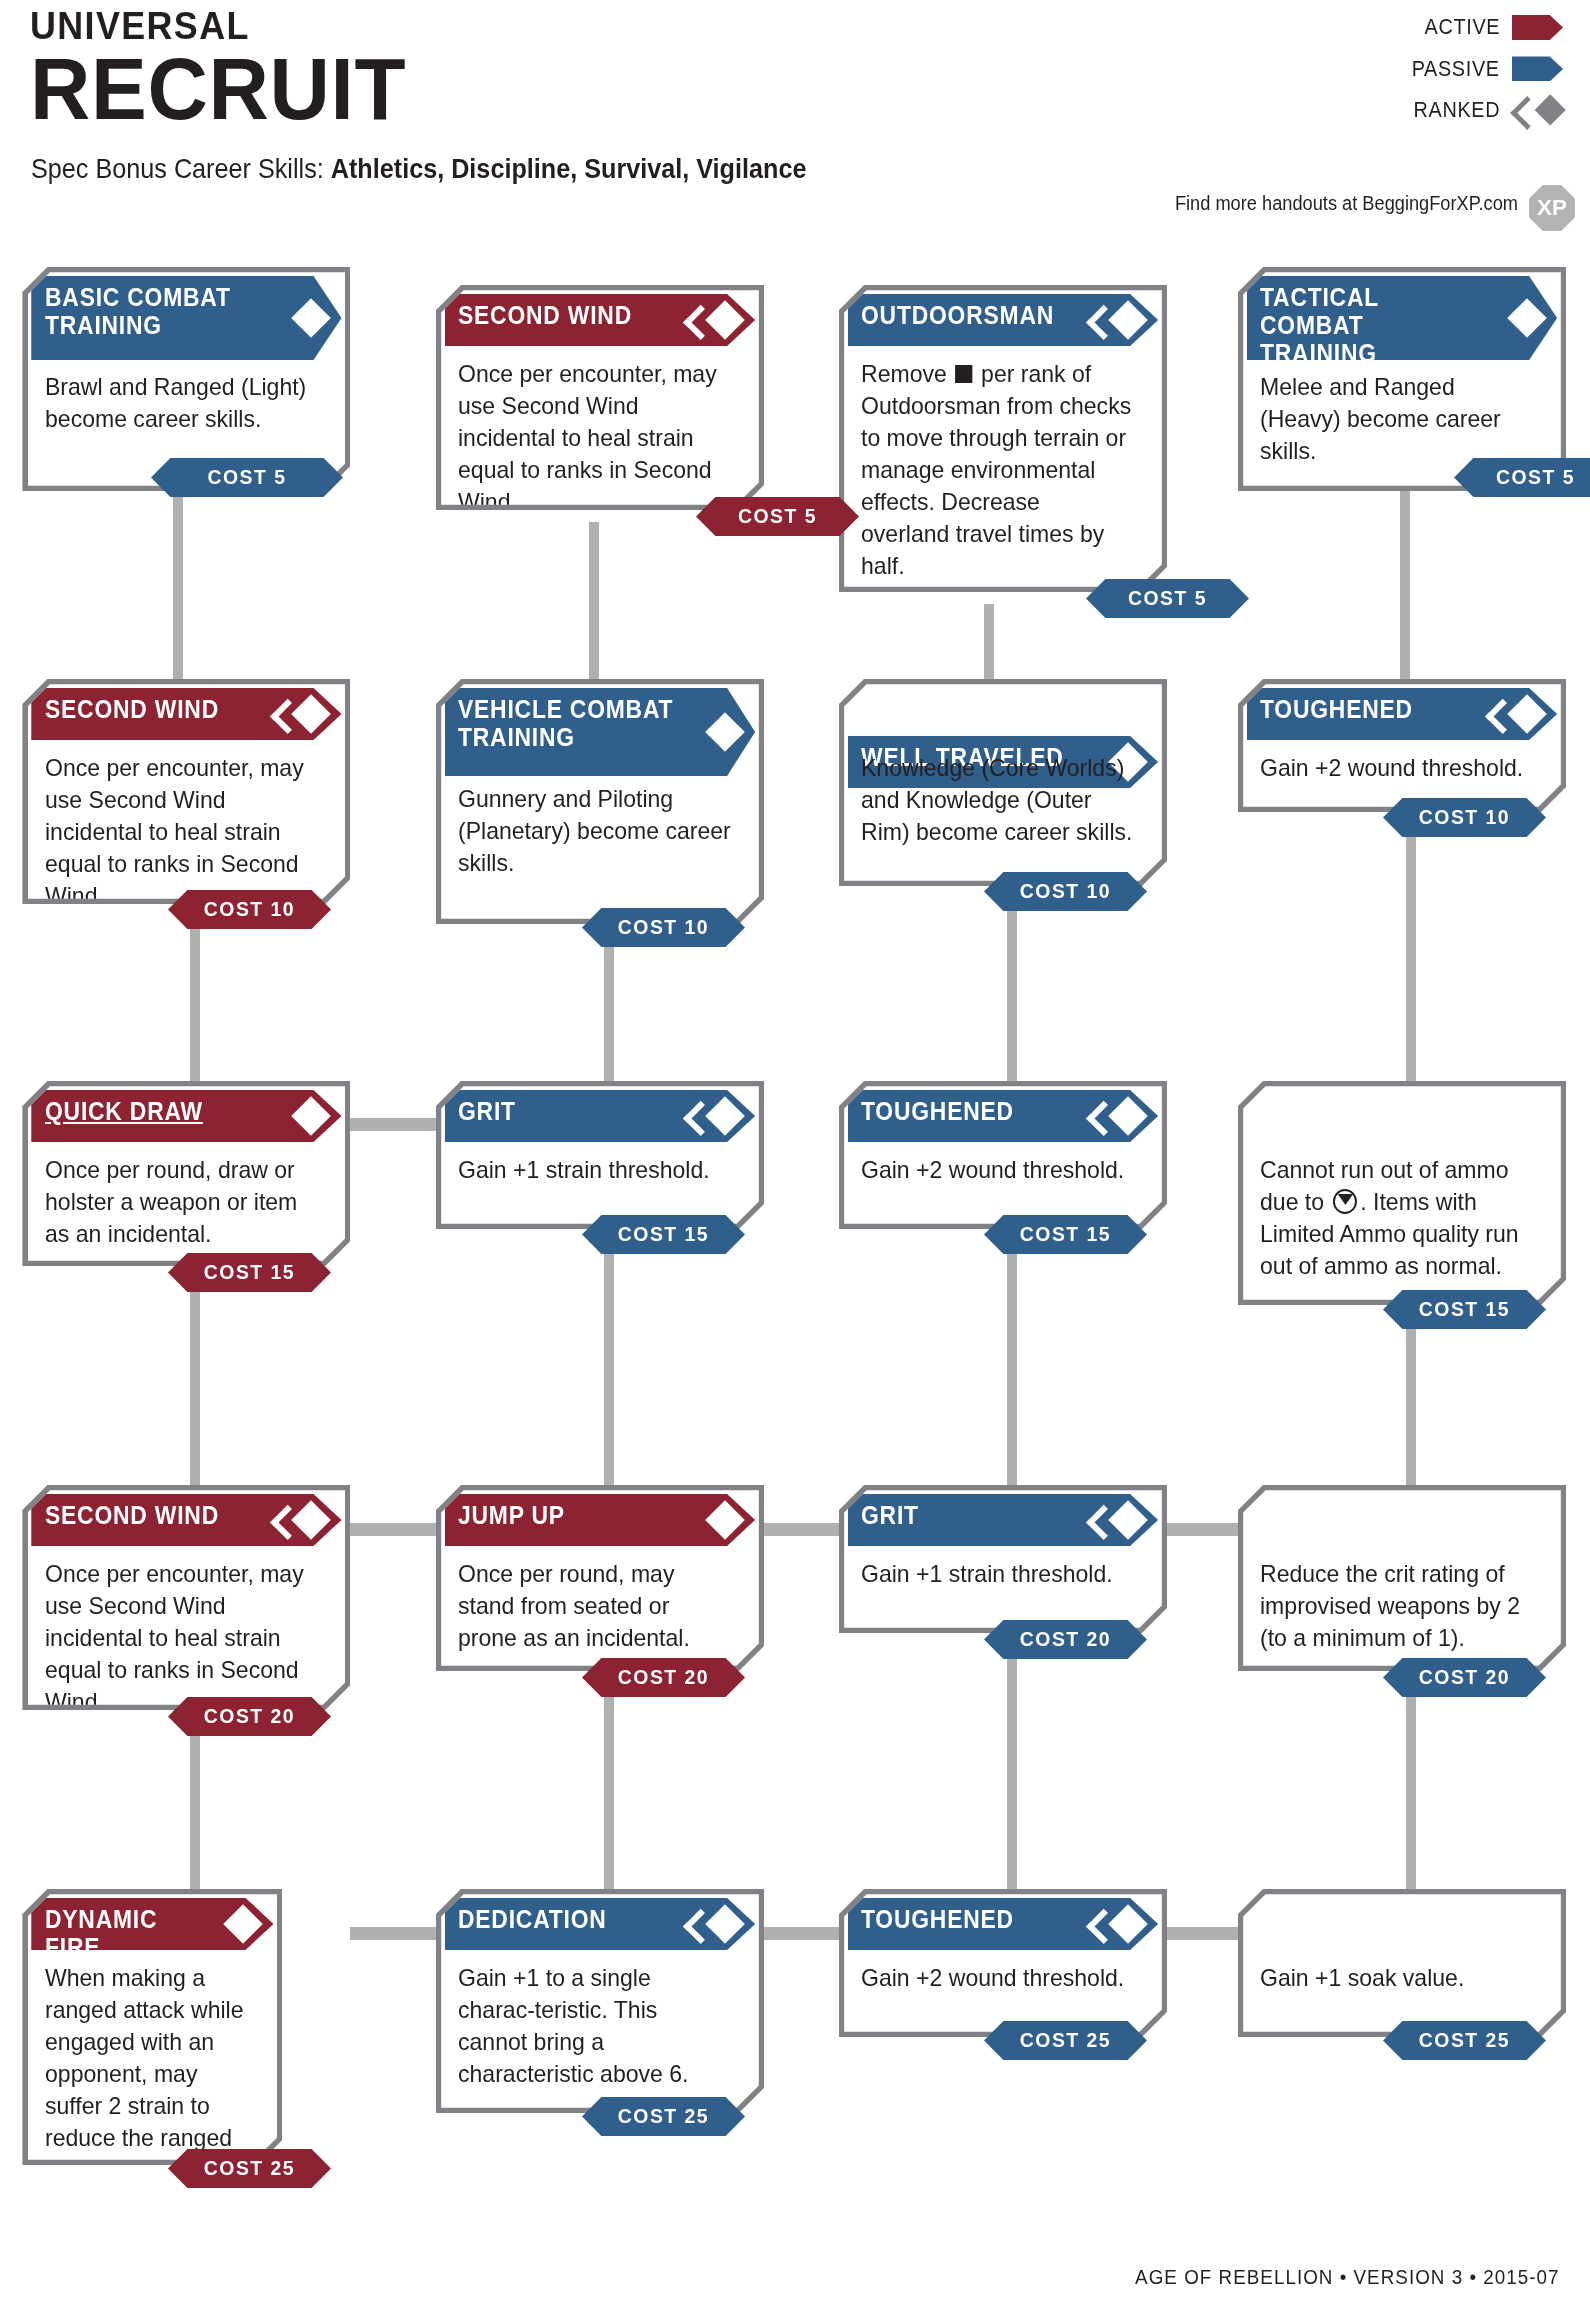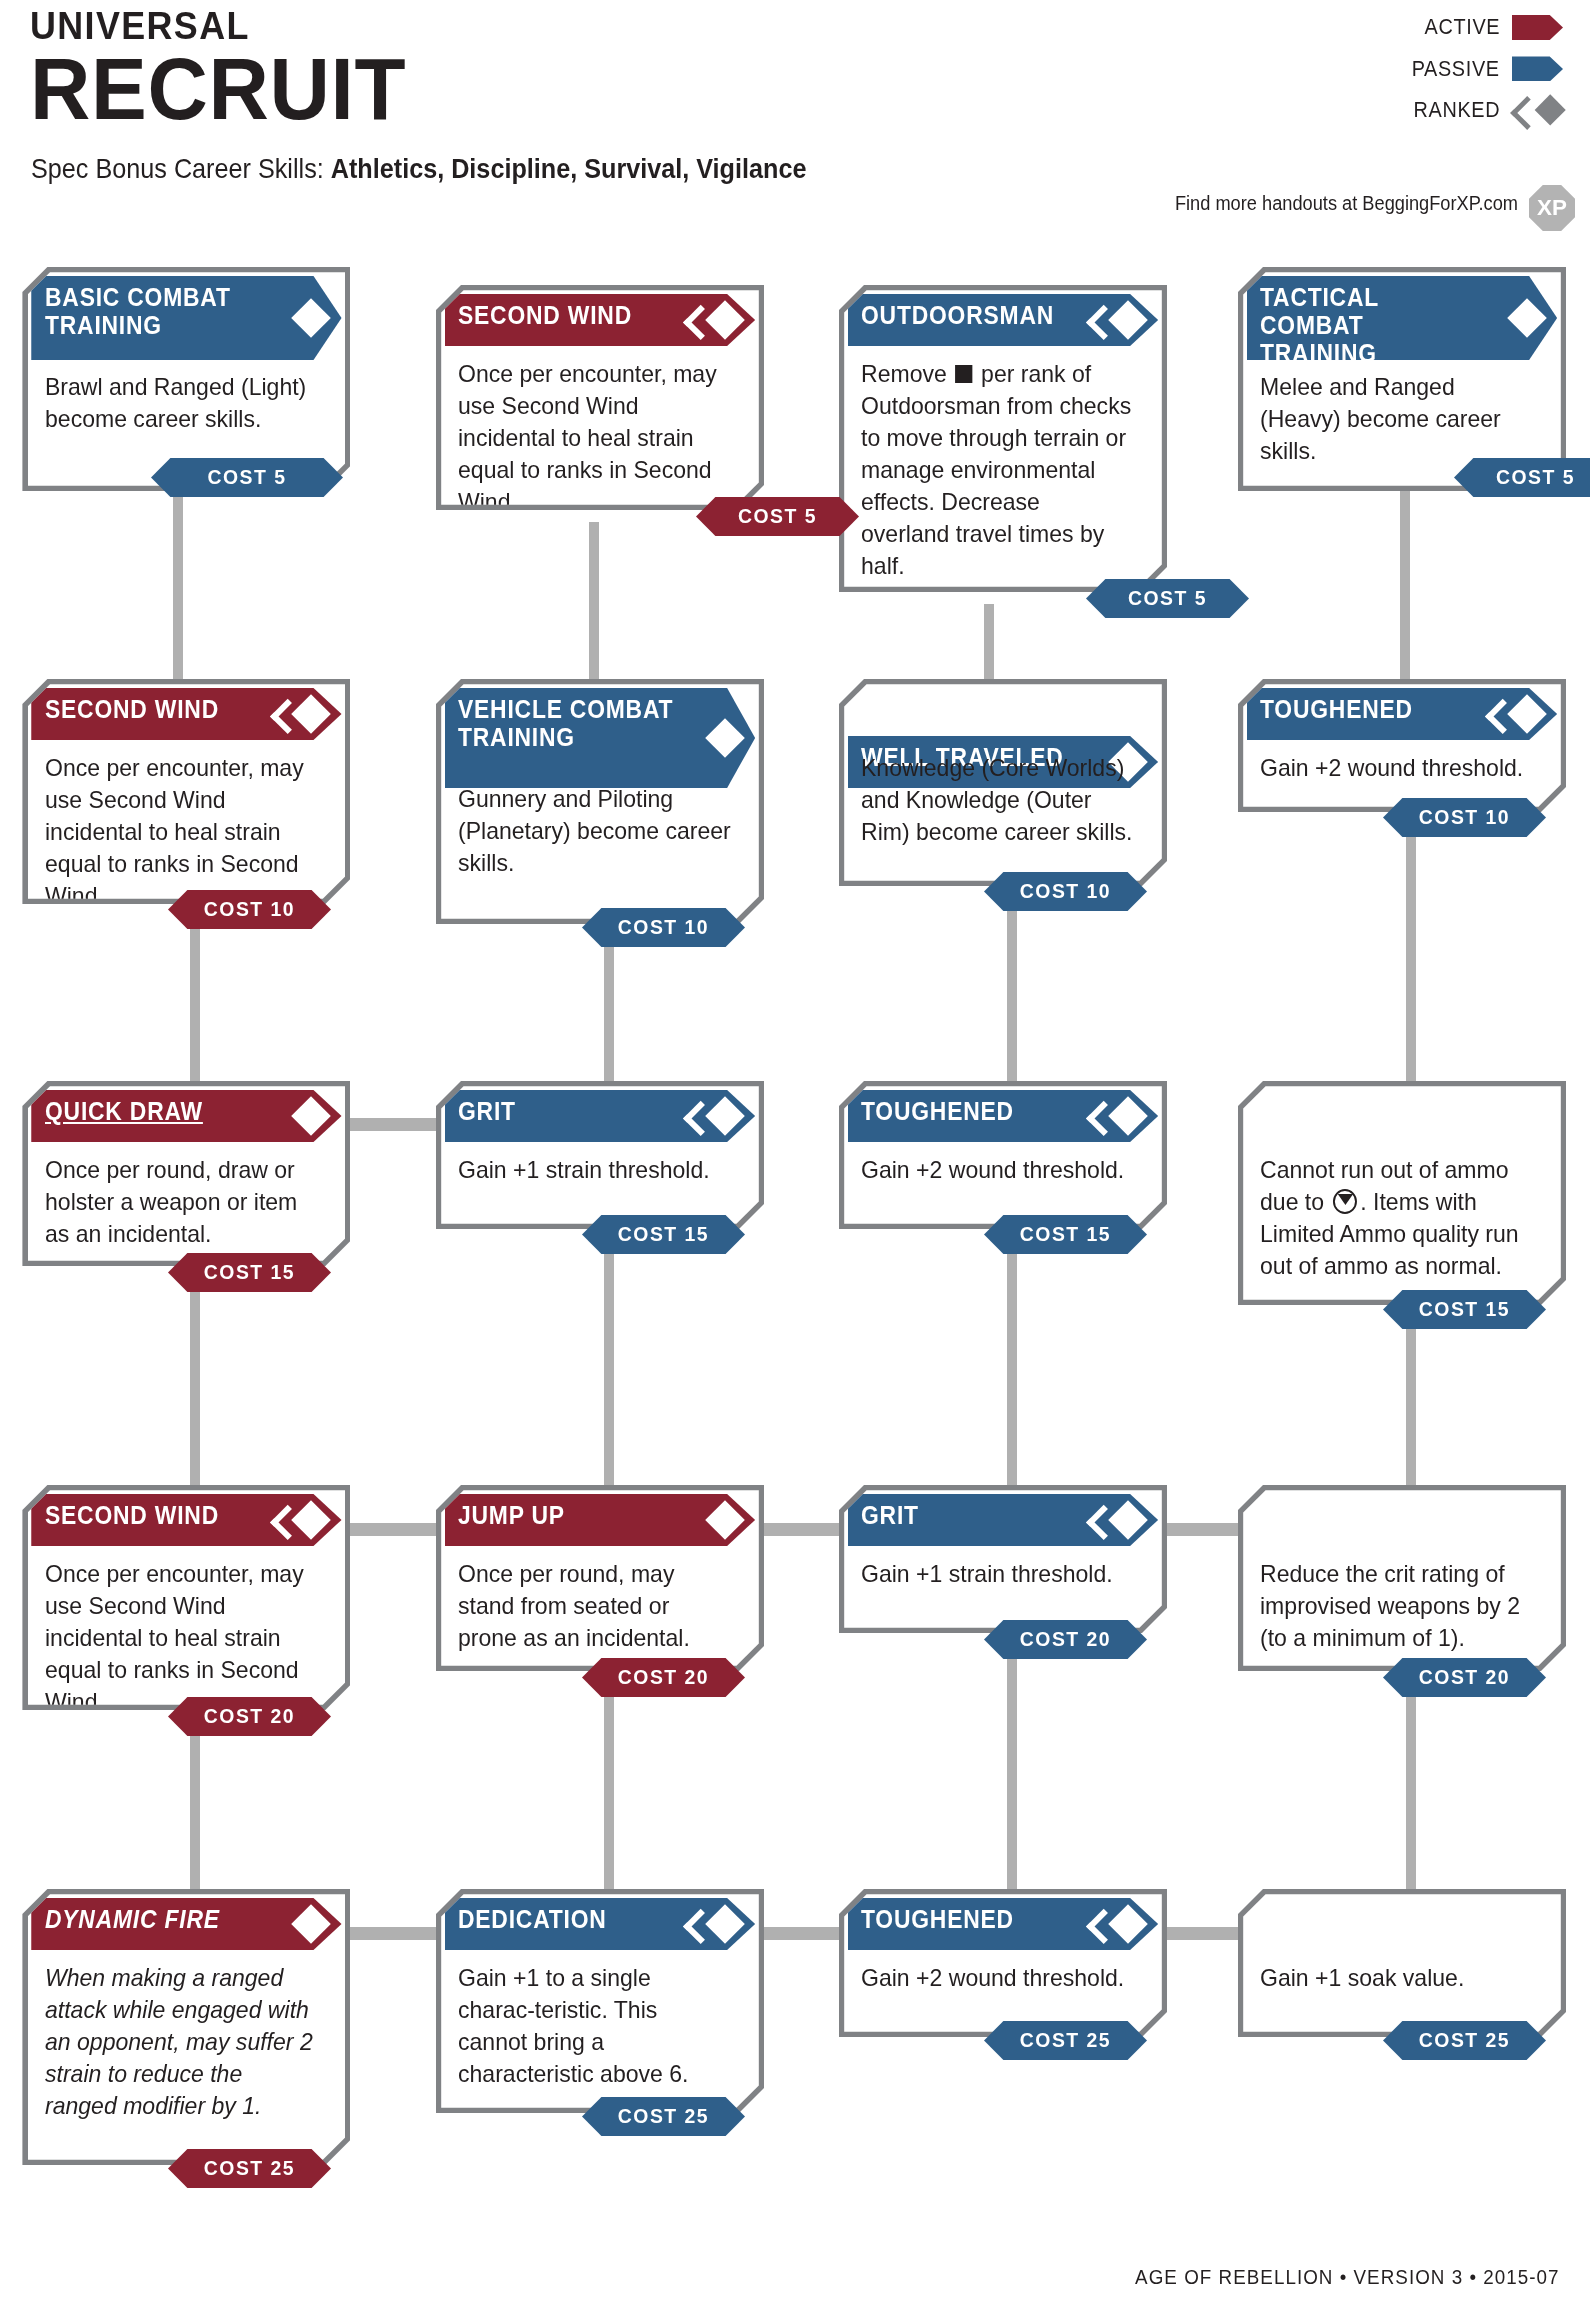--- a/index.html
+++ b/index.html
@@ -268,21 +268,21 @@
             </div>
             <div class="body" style="top: 64px;">Once per encounter, may use Second Wind incidental to heal strain equal to ranks in Second Wind.</div>
           </div>
         </div>
       </div>
       <div class="cost active" style="left: 168px; top: 890px; width: 163px;">COST 10</div>
       <div class="card" style="left: 436px; top: 679px; width: 328px; height: 245px;">
         <div class="cardframe"></div>
         <div class="cardinner">
           <div class="cardpad">
-            <div class="band passive" style="height: 100px;">
+            <div class="band passive" style="height: 88px;">
               <div class="ttl">VEHICLE COMBAT
 TRAINING</div>
               <div class="icon">
                 <span class="dia"></span>
               </div>
             </div>
             <div class="body" style="top: 95px;">Gunnery and Piloting (Planetary) become career skills.</div>
           </div>
         </div>
       </div>
@@ -423,21 +423,21 @@
       <div class="cost passive" style="left: 984px; top: 1620px; width: 163px;">COST 20</div>
       <div class="card" style="left: 1238px; top: 1485px; width: 328px; height: 186px;">
         <div class="cardframe"></div>
         <div class="cardinner">
           <div class="cardpad">
             <div class="body" style="top: 64px;">Reduce the crit rating of improvised weapons by 2 (to a minimum of 1).</div>
           </div>
         </div>
       </div>
       <div class="cost passive" style="left: 1383px; top: 1658px; width: 163px;">COST 20</div>
-      <div class="card" style="left: 22.4px; top: 1889px; width: 328px; height: 276px; font-style: italic;">
+      <div class="card" style="left: 22.4px; top: 1889px; width: 260px; height: 276px;">
         <div class="cardframe"></div>
         <div class="cardinner">
           <div class="cardpad">
             <div class="band active" style="height: 52px;">
               <div class="ttl">DYNAMIC FIRE</div>
               <div class="icon">
                 <span class="dia"></span>
               </div>
             </div>
             <div class="body" style="top: 64px;">When making a ranged attack while engaged with an opponent, may suffer 2 strain to reduce the ranged modifier by 1.</div>

